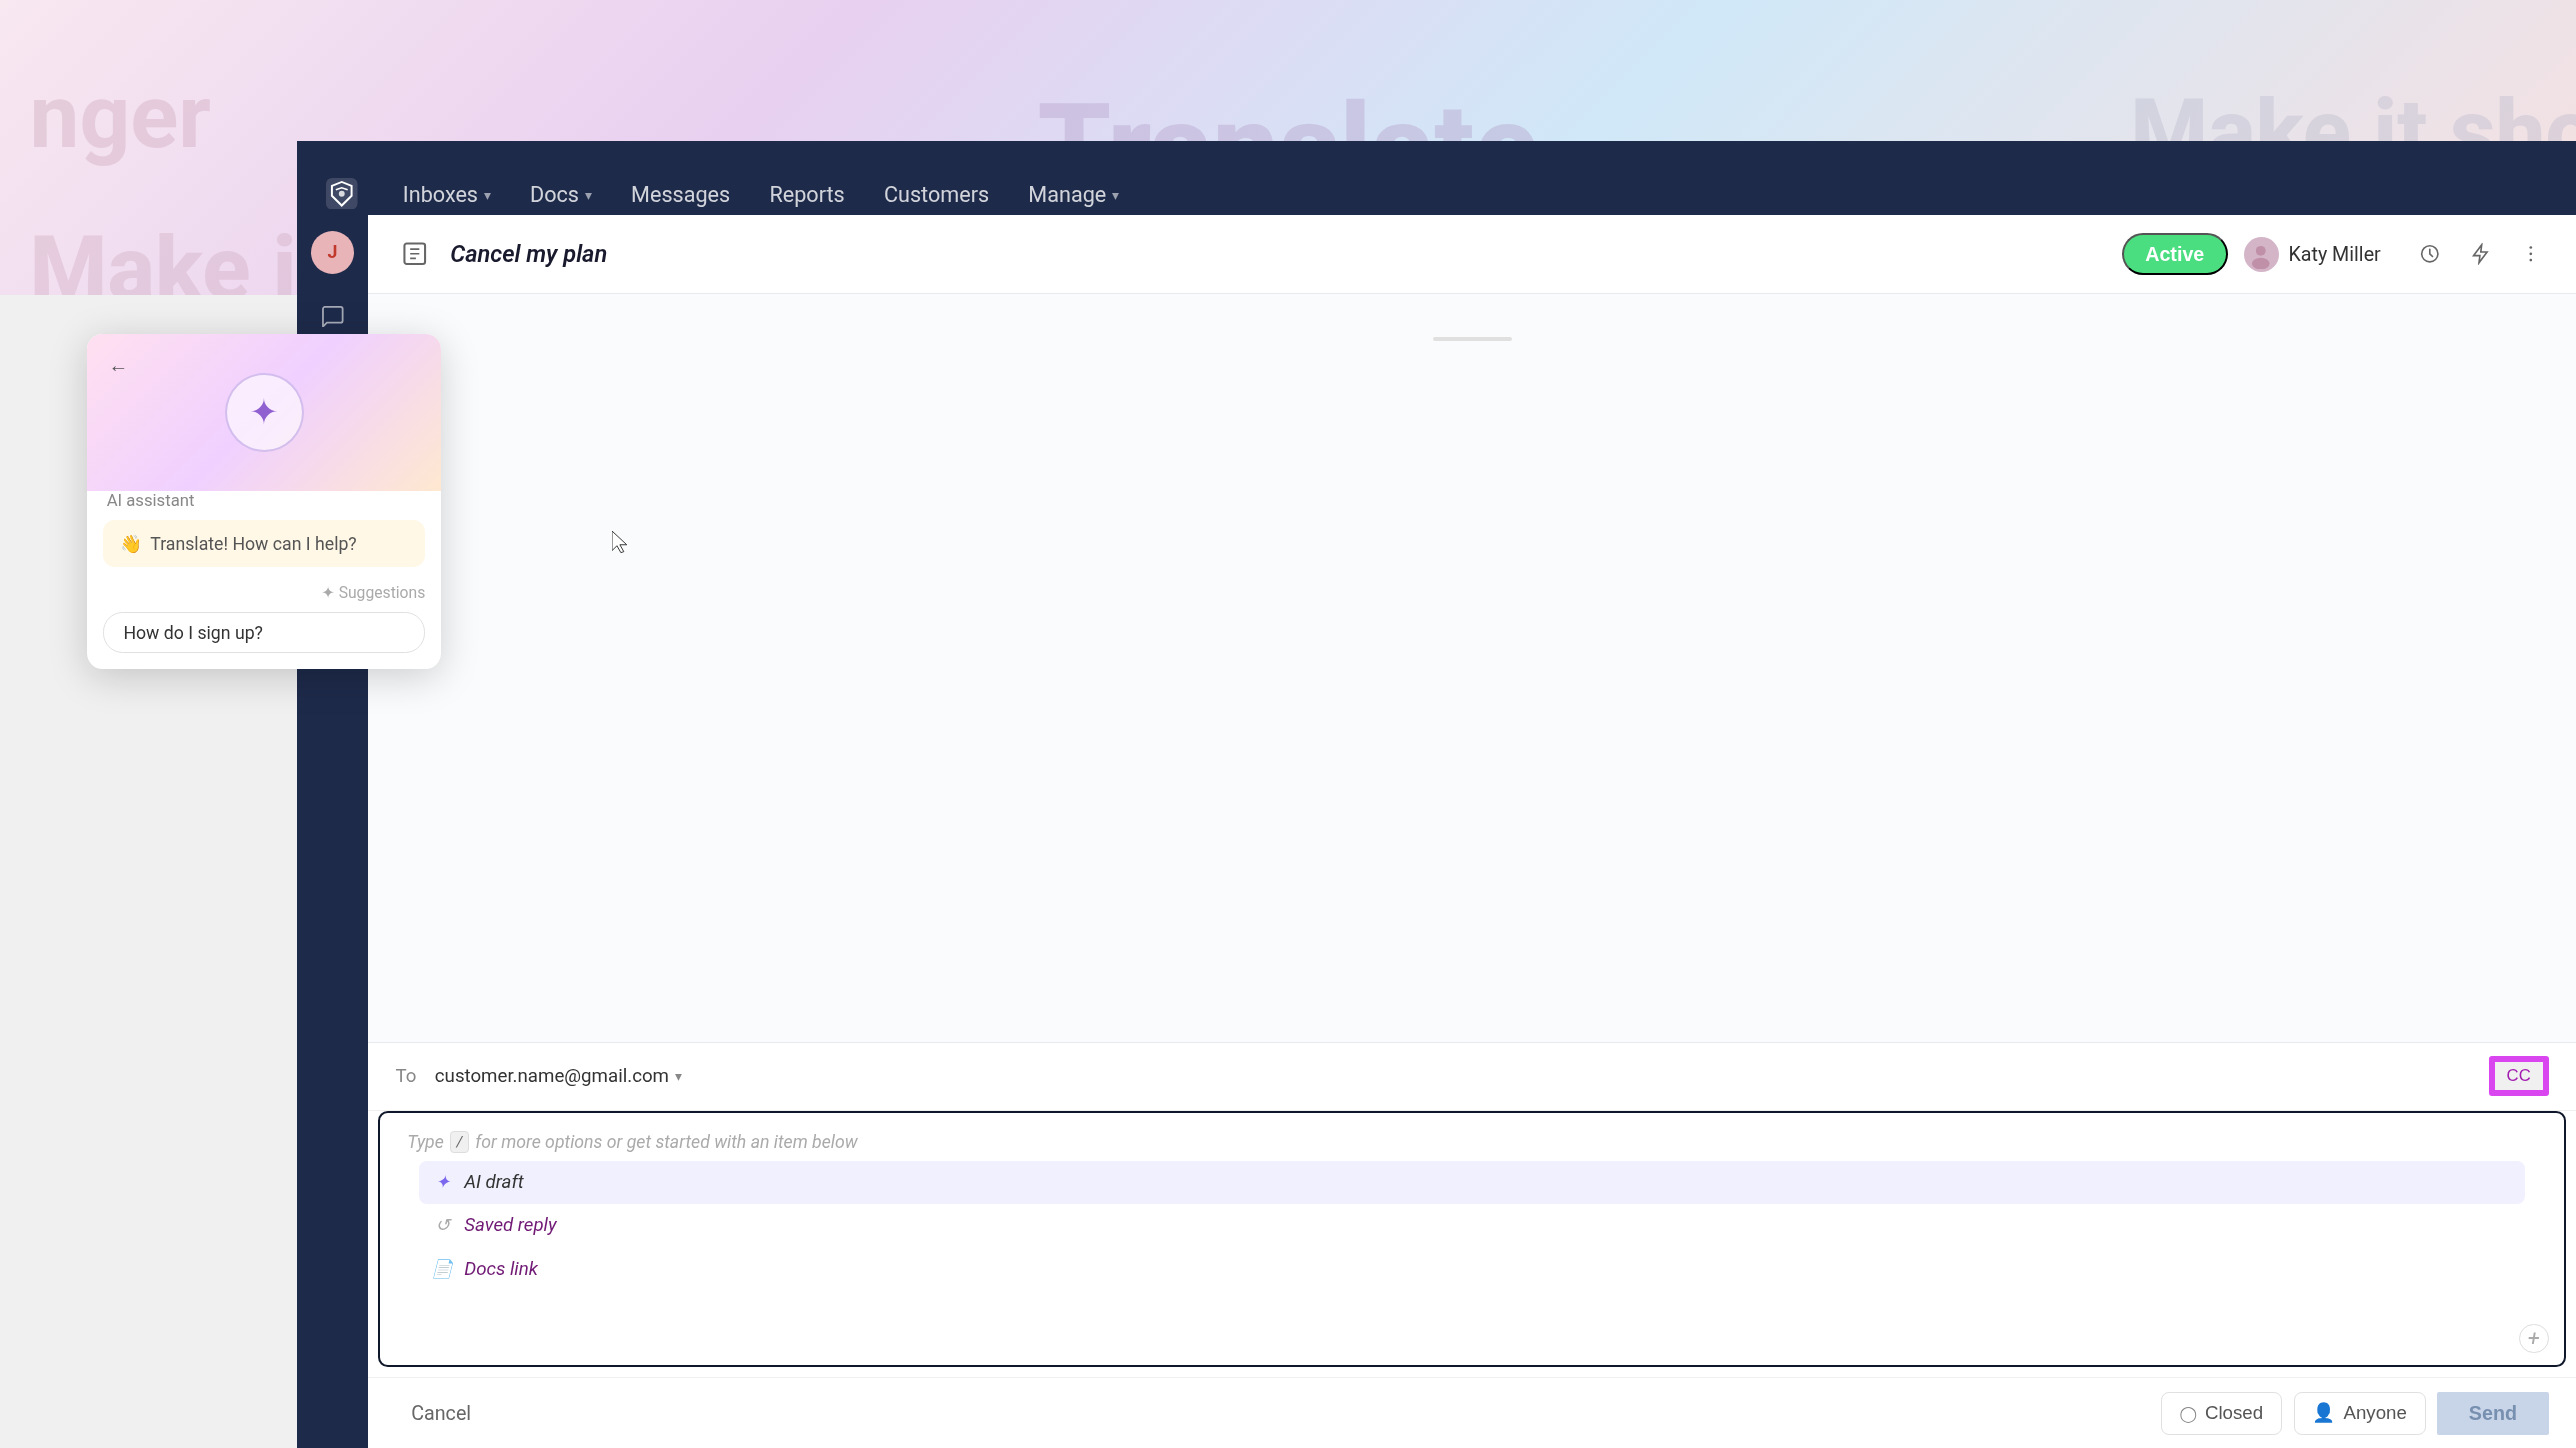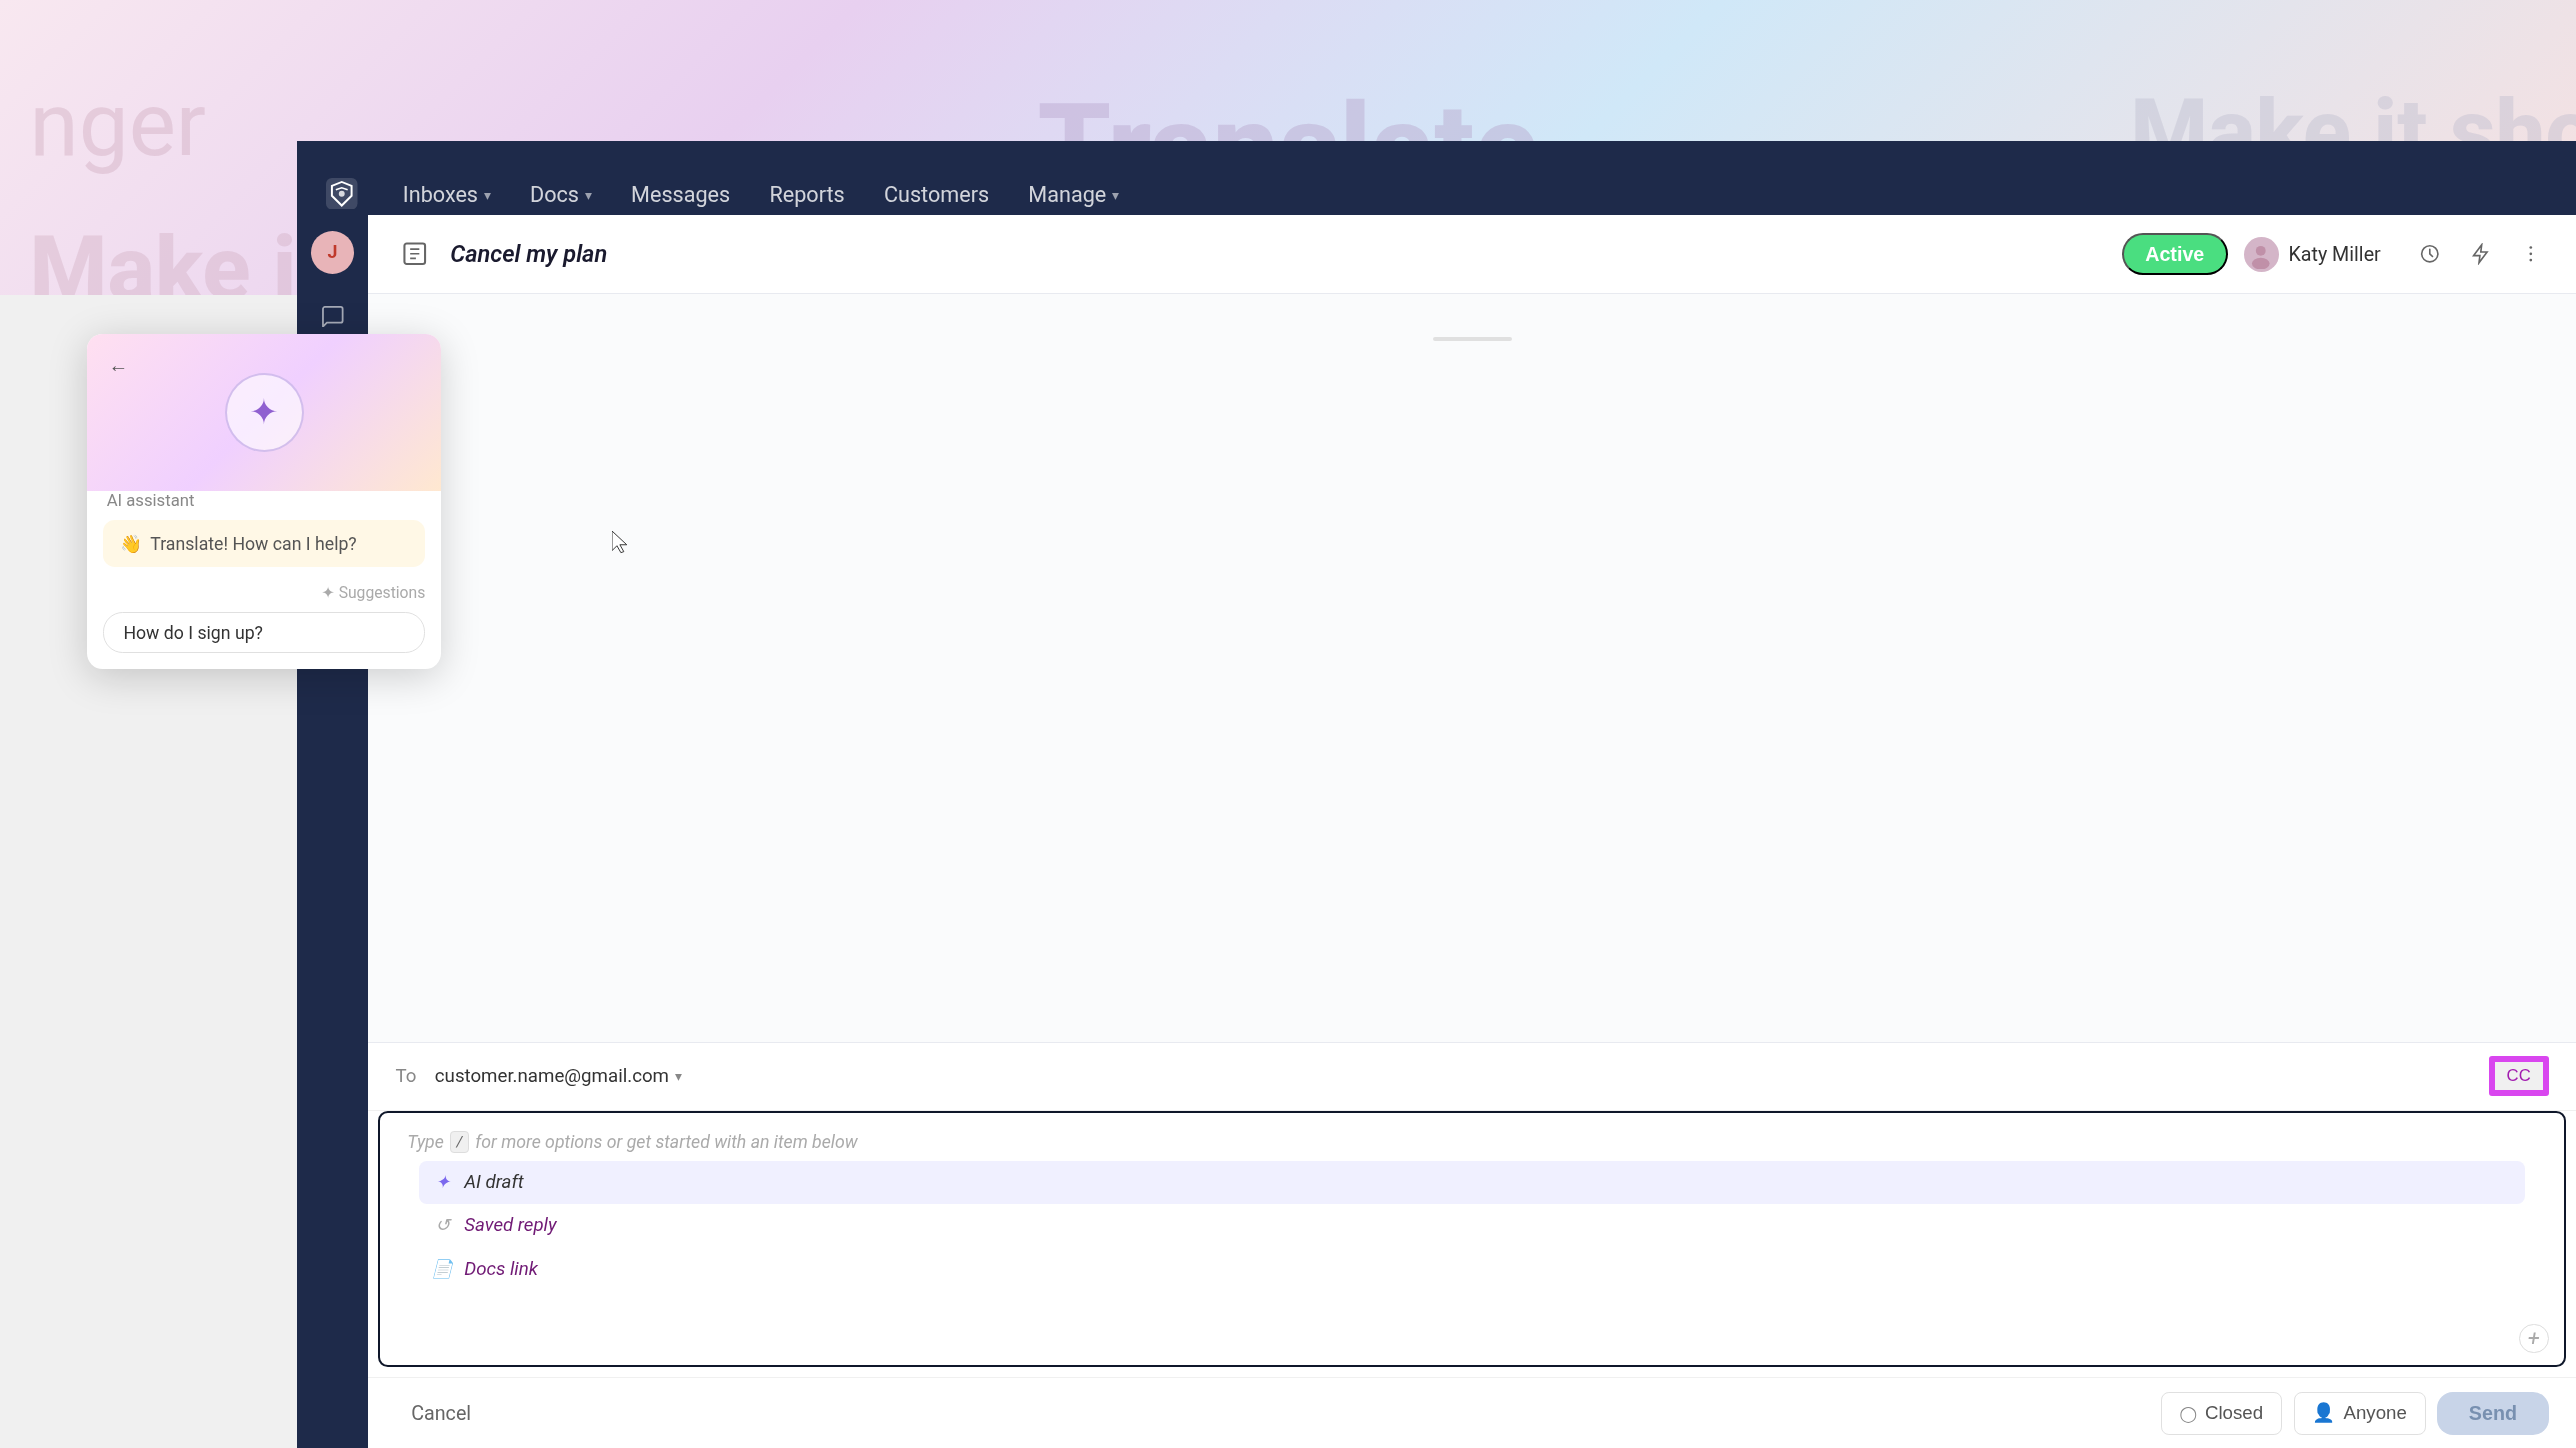--- a/index.html
+++ b/index.html
@@ -24,25 +24,25 @@
       overflow: hidden;
     }
     .bg-text {
       font-size: 118px;
       font-weight: 800;
       color: rgba(180,160,200,0.4);
       white-space: nowrap;
     }
     .bg-left-text {
       font-size: 89px;
-      font-weight: 400;
+      font-weight: 700;
       color: rgba(200,160,180,0.35);
       position: absolute;
       left: 29.5px;
-      top: 72px;
+      top: 64px;
     }
     .bg-right-text {
       font-size: 89px;
       font-weight: 800;
       color: rgba(180,180,200,0.35);
       position: absolute;
       right: -19.7px;
       top: 79px;
     }
     .bg-bottom-left {
@@ -417,21 +417,21 @@
       border-radius: 7.9px;
       cursor: pointer;
       background: white;
     }
     .send-btn {
       background: #c8d4e8;
       color: #7890b0;
       font-size: 19.7px;
       font-weight: 600;
       padding: 9.8px 31.5px;
-      border-radius: 16px;
+      border-radius: 2px;
       cursor: pointer;
       border: none;
     }
 
     
     .ai-panel {
       position: absolute;
       left: 87px;
       top: 334px;
       width: 354px;

